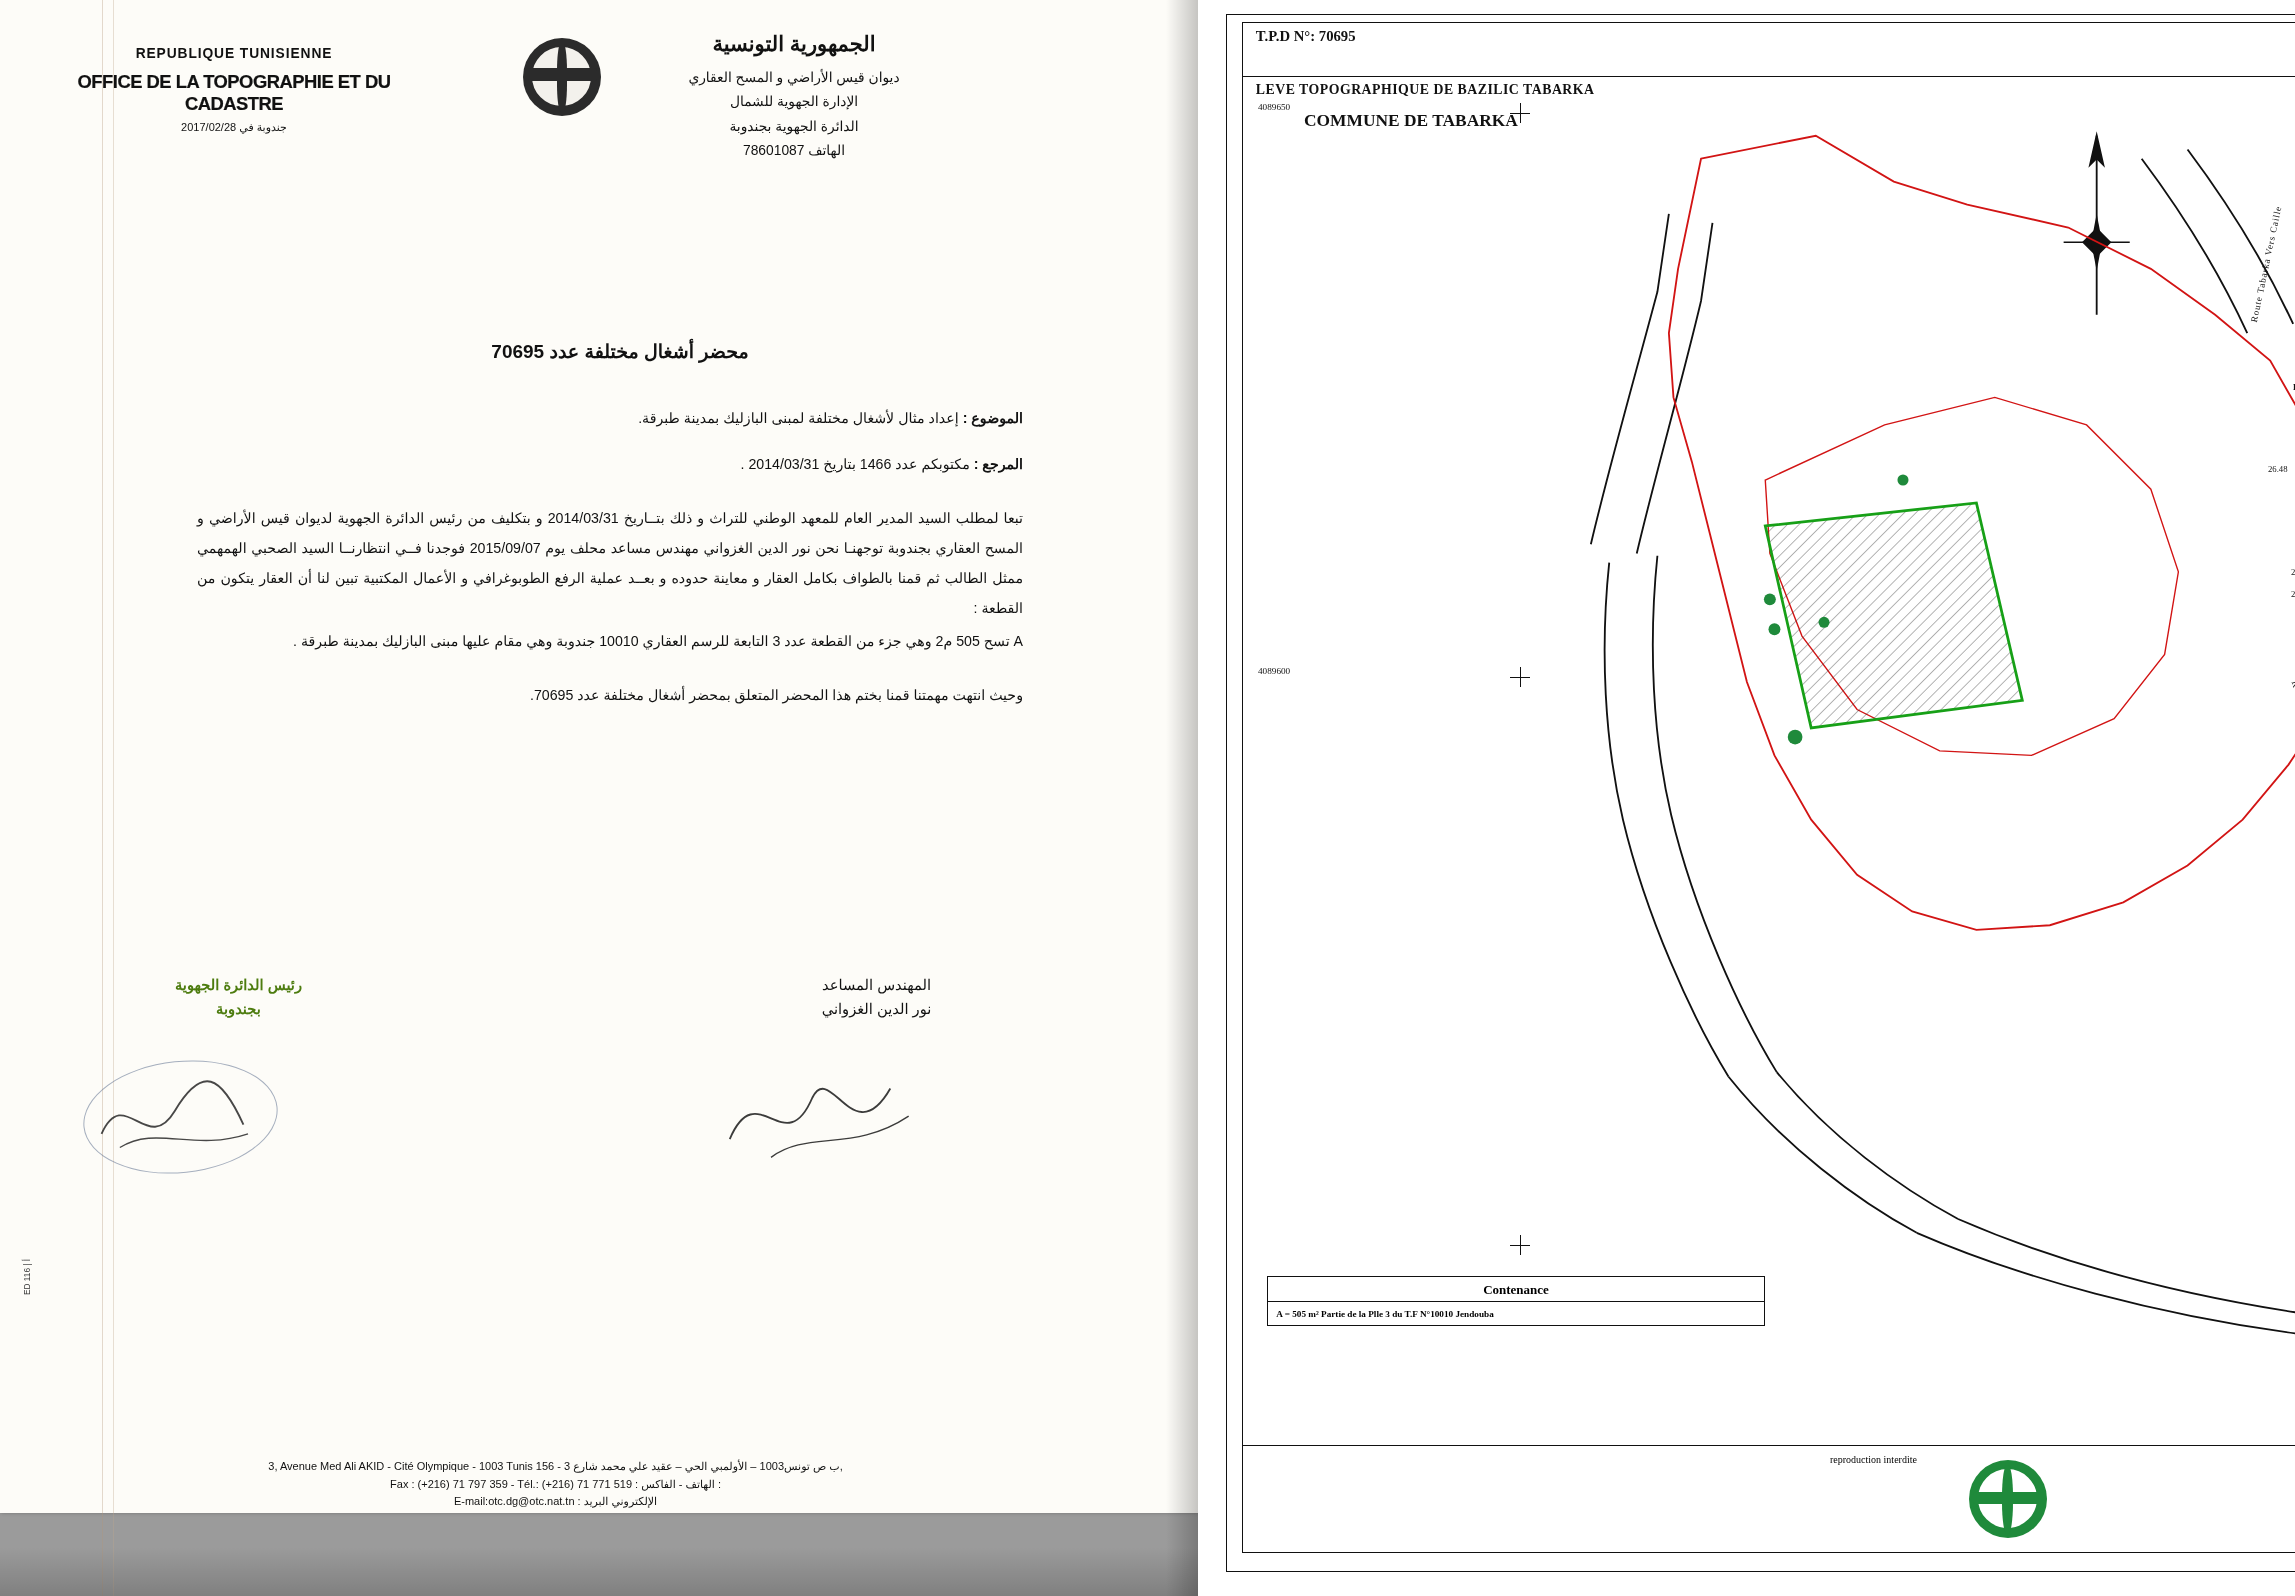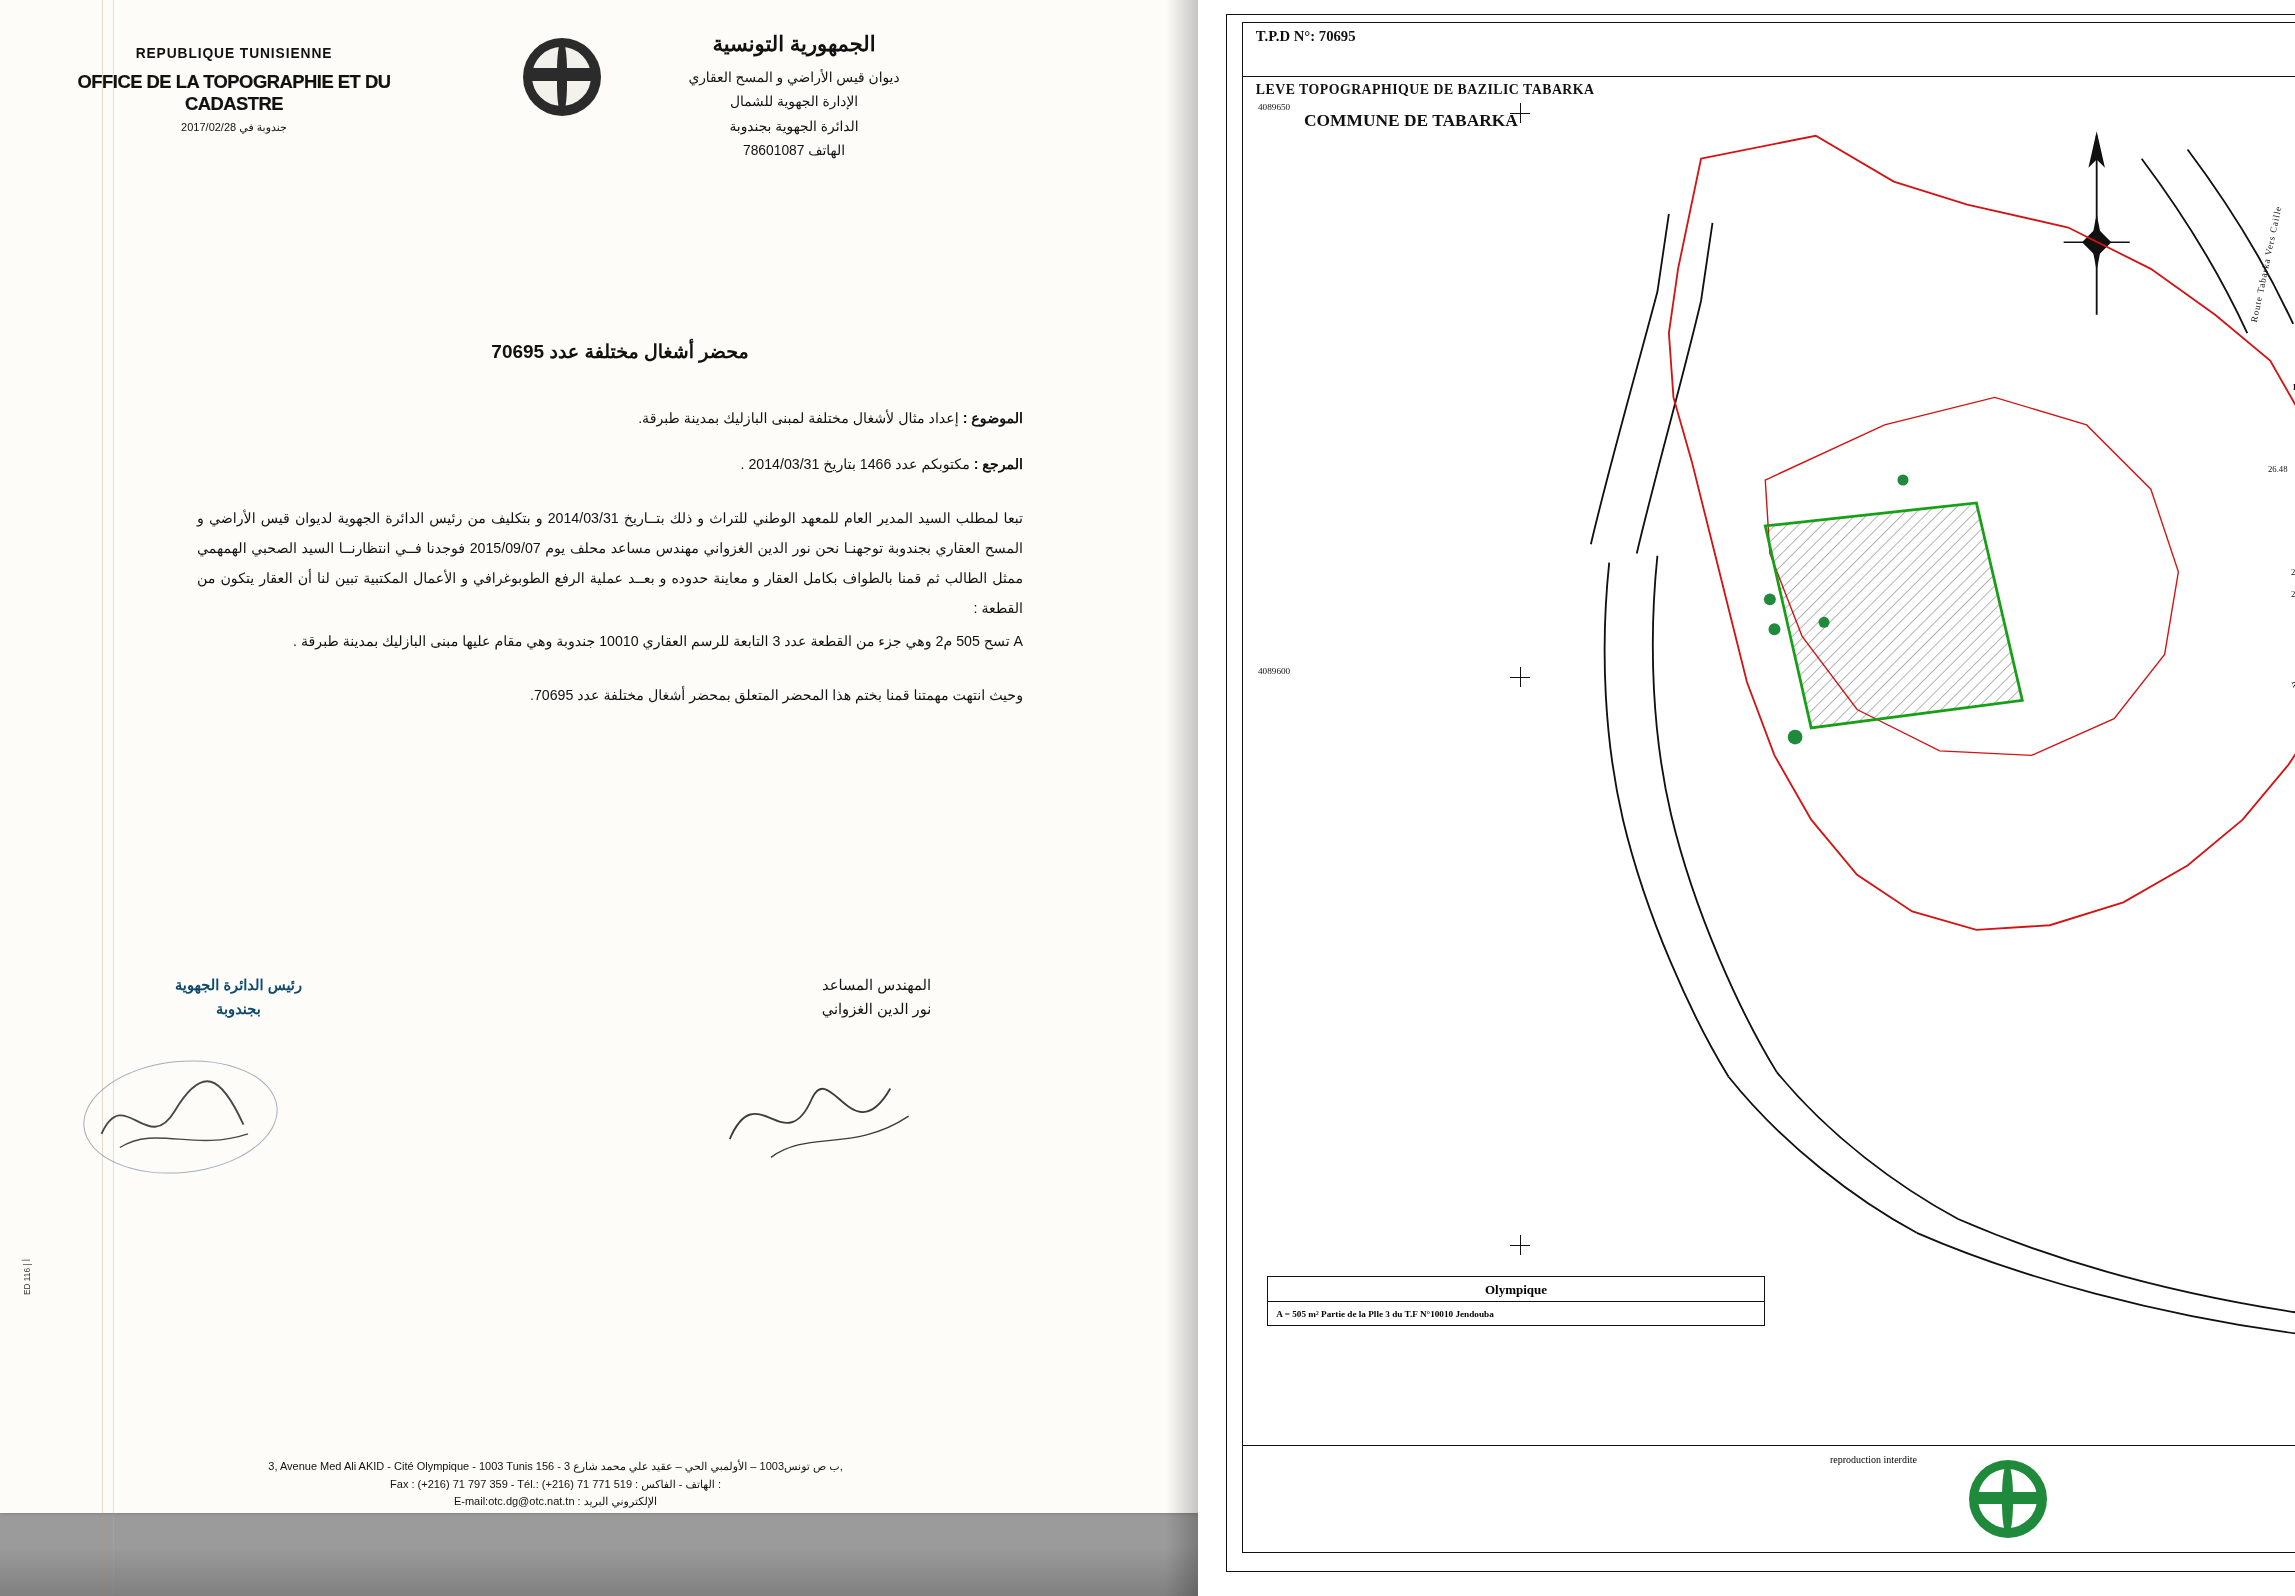--- a/index.html
+++ b/index.html
@@ -54,21 +54,21 @@
   .title-ar{position:absolute;left:230px;top:340px;width:780px;text-align:center;direction:rtl;
     font-size:19px;font-weight:bold;color:#111;}
 
   .body-ar{position:absolute;left:197px;top:404px;width:826px;direction:rtl;text-align:right;
     font-size:14.2px;line-height:29px;color:#111;}
   .body-ar .row{margin-bottom:16.5px;}
   .para{margin-top:24px;line-height:30px;text-align:justify;}
   .bullet{margin-top:4.6px;}
 
   .sig-left{position:absolute;left:110px;top:973px;width:257px;text-align:center;direction:rtl;
-    font-size:14.7px;font-weight:bold;color:#0c4a6e;line-height:24px;}
+    font-size:14.7px;font-weight:bold;color:#4d7c0f;line-height:24px;}
   .sig-right{position:absolute;left:716px;top:973px;width:321px;text-align:center;direction:rtl;
     font-size:14.7px;color:#111;line-height:24px;}
 
   .stamp-oval{position:absolute;left:83px;top:1061px;width:193px;height:110px;
     border:1.4px solid #5d6f8e;border-radius:50%;transform:rotate(-6deg);opacity:.55;}
   .scribble1{position:absolute;left:92px;top:1056px;width:193px;height:119px;opacity:.8;}
   .scribble2{position:absolute;left:716px;top:1047px;width:211px;height:129px;opacity:.85;}
 
   .footer{position:absolute;left:27.5px;top:1460px;width:1056px;text-align:center;color:#111;}
   .footer .f1{font-size:11px;}
@@ -288,21 +288,21 @@
     <div class="dim" style="left:1093px;top:567px">21.87</div>
 
     <div class="dim" style="left:1093px;top:589px">22.03</div>
 
     <div class="rue" style="left:1051px;top:321px;transform:rotate(-78deg);transform-origin:left top;font-size:9.2px;letter-spacing:0.9px">Route Tabarka Vers Caille</div>
 
     <div class="rue" style="left:1102px;top:679px;transform:rotate(72deg);transform-origin:left top">R u e</div>
 
 
     <div class="cont">
-      <div class="ctitle">Olympique</div>
+      <div class="ctitle">Contenance</div>
       <div class="crow">A = 505 m² Partie de la Plle 3 du T.F N°10010 Jendouba</div>
     </div>
 
     <div class="tb-bot">
       <div class="repro">reproduction interdite</div>
 
     </div>
 
     <div class="logo-otc">
       <div class="o1"></div>

